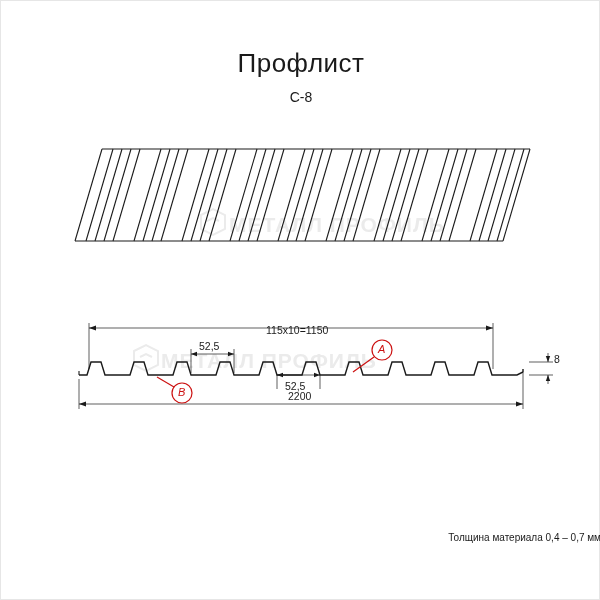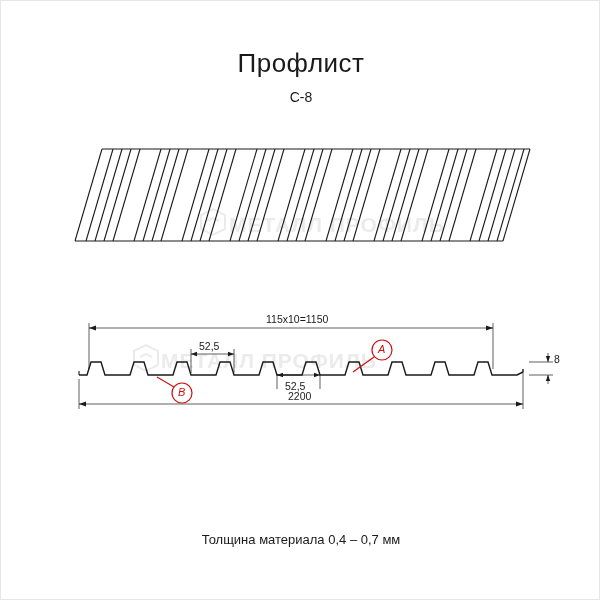--- a/index.html
+++ b/index.html
@@ -37,22 +37,22 @@
     left: 0; top: 88px;
     width: 600px;
     text-align: center;
     font-size: 14px;
     color: #1a1a1a;
   }
   .footer-note {
     position: absolute;
     left: 0; top: 531px;
     width: 600px;
-    text-align: center;
-    font-size: 13px;
+    text-align: right;
+    font-size: 10px;
     color: #1a1a1a;
   }
   .svg-layer {
     position: absolute;
     left: 0; top: 0;
   }
   .wm {
     position: absolute;
     color: #ebebeb;
     font-size: 21px;
@@ -212,21 +212,21 @@
       <circle cx="381" cy="349" r="10"></circle>
       <path d="M373 356 L352 371"></path>
     </g>
 
     <g stroke="#cc1111" stroke-width="1.2" fill="none">
       <circle cx="181" cy="392" r="10"></circle>
       <path d="M173 386 L156 376"></path>
     </g>
   </svg>
 
-  <div class="dim-text" style="left:265px; top:312px;">115х10=1150</div>
+  <div class="dim-text" style="left:265px; top:323px;">115х10=1150</div>
   <div class="dim-text" style="left:198px; top:339px;">52,5</div>
   <div class="dim-text" style="left:284px; top:379px;">52,5</div>
   <div class="dim-text" style="left:553px; top:352px;">8</div>
   <div class="dim-text" style="left:287px; top:389px;">2200</div>
 
   <div class="callout-label" style="left:377px; top:342px;">A</div>
   <div class="callout-label" style="left:177px; top:385px;">B</div>
 
   <div class="footer-note">Толщина материала 0,4 – 0,7 мм</div>
 </div>

